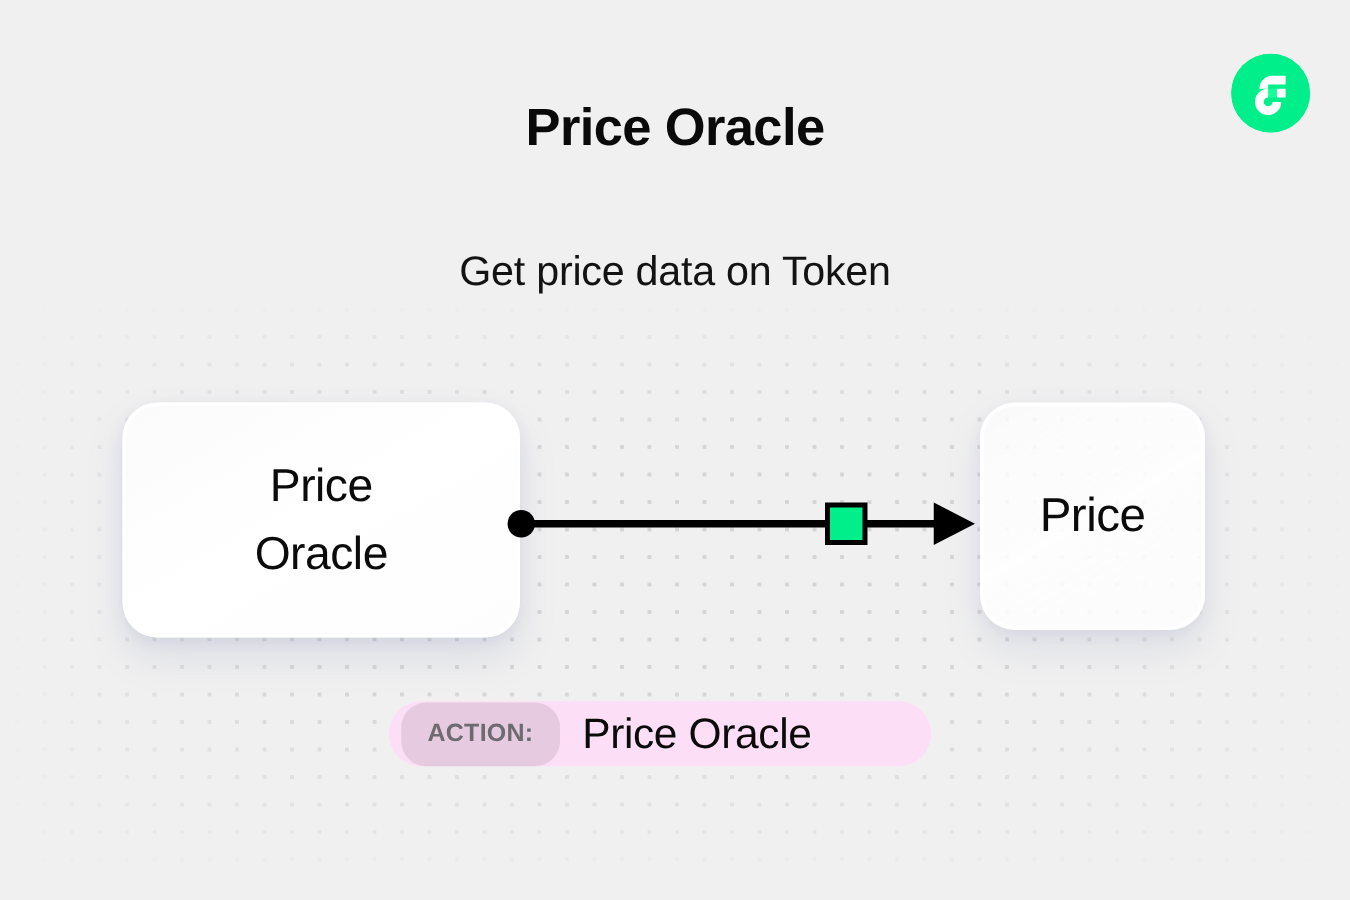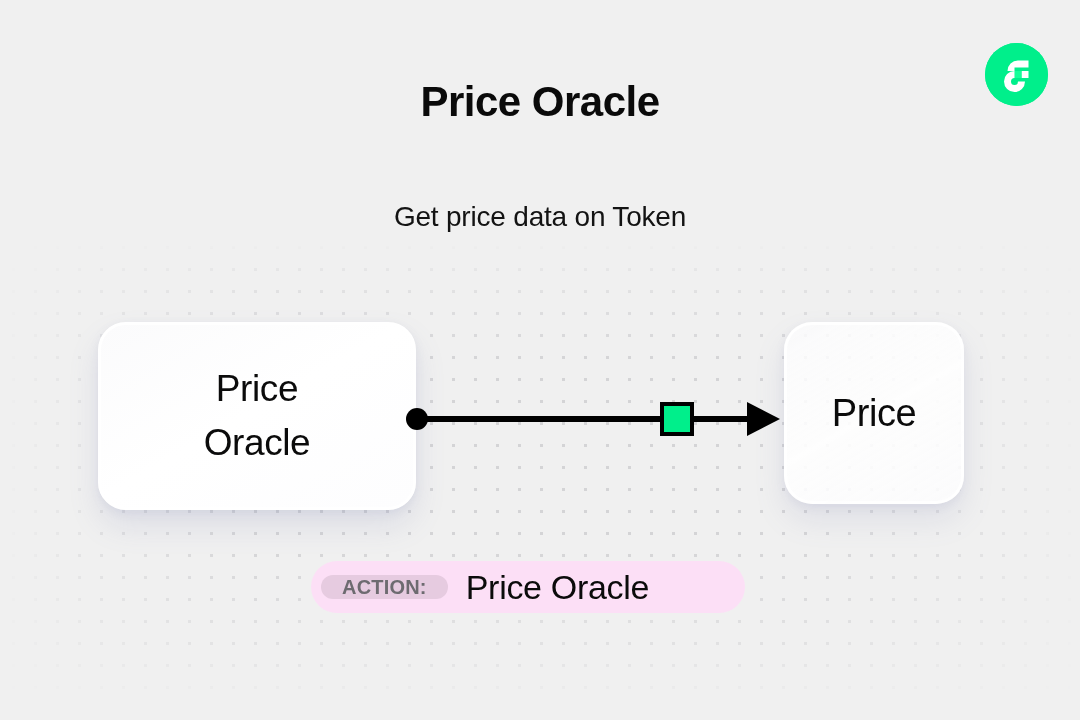--- a/index.html
+++ b/index.html
@@ -63,21 +63,21 @@
     font-weight:bold;
     letter-spacing:-0.5px;
     color:#0a0a0a;
     line-height:54px;
   }
   .page-subtitle {
     position:absolute;
     left:0; top:182px;
     width:1080px;
     text-align:center;
-    font-size:28px;
+    font-size:33px;
     font-weight:400;
     letter-spacing:-0.2px;
     color:#131313;
     line-height:46px;
   }
 
   
   .node {
     position:absolute;
     border-radius:28px;
@@ -129,21 +129,21 @@
     background:#fcdff6;
     display:flex;
     align-items:center;
     padding-left:10px;
     gap:18px;
   }
   .action-pill {
     background:#e6cbe0;
     color:#6d6b70;
     border-radius:20px;
-    height:24px;
+    height:51px;
     padding:0 21px;
     display:flex;
     align-items:center;
     font-size:20px;
     font-weight:bold;
     letter-spacing:0.2px;
   }
   .action-value {
     font-size:34px;
     font-weight:400;

